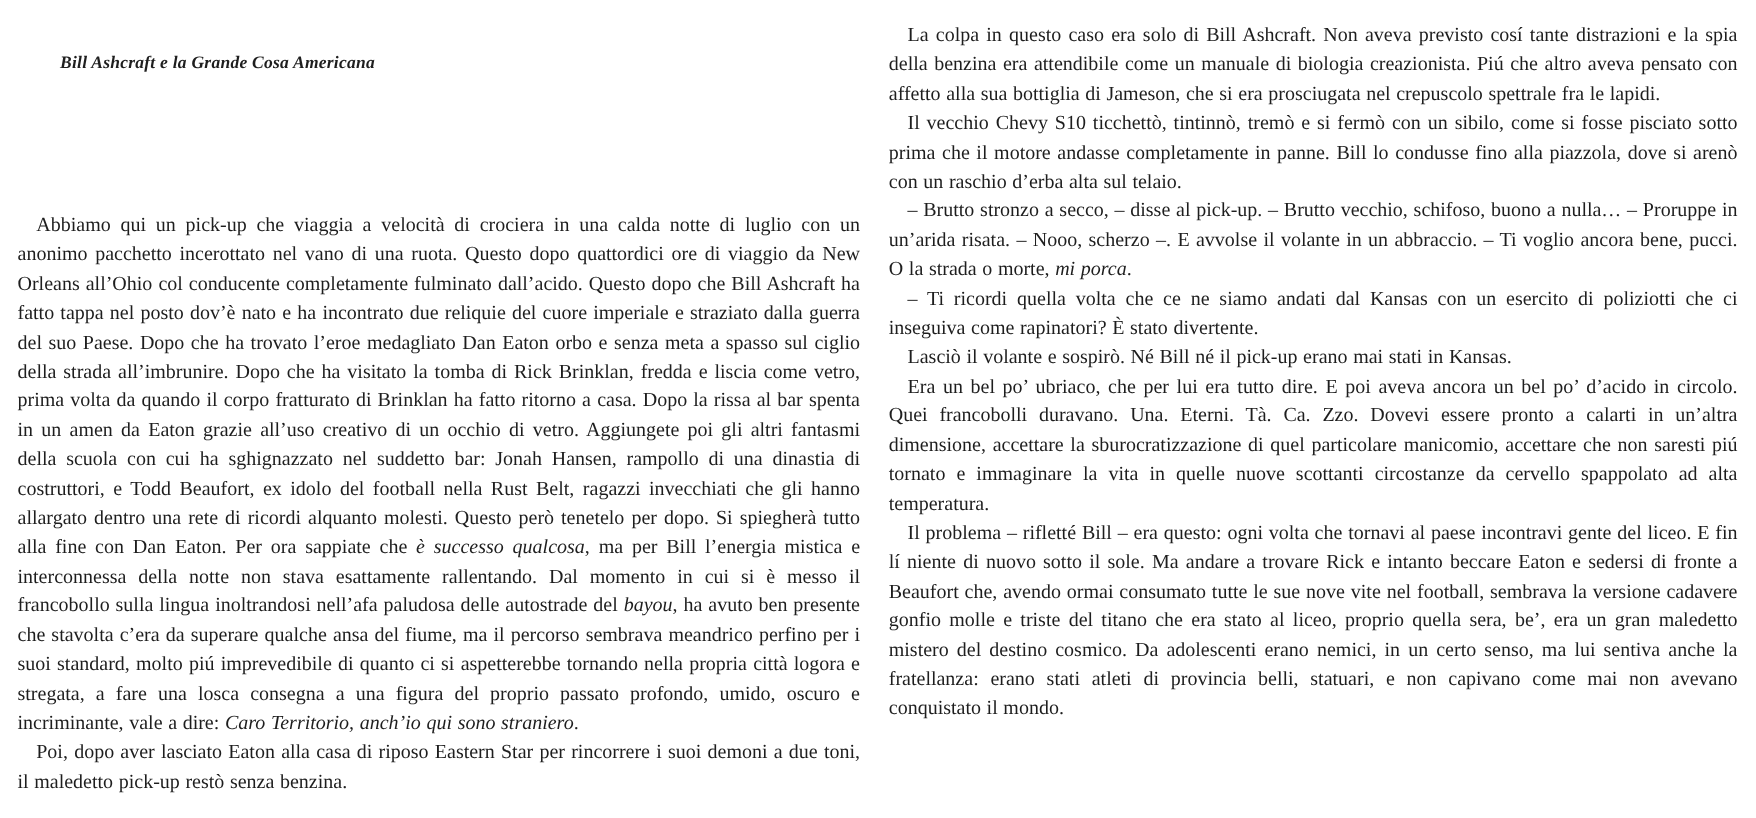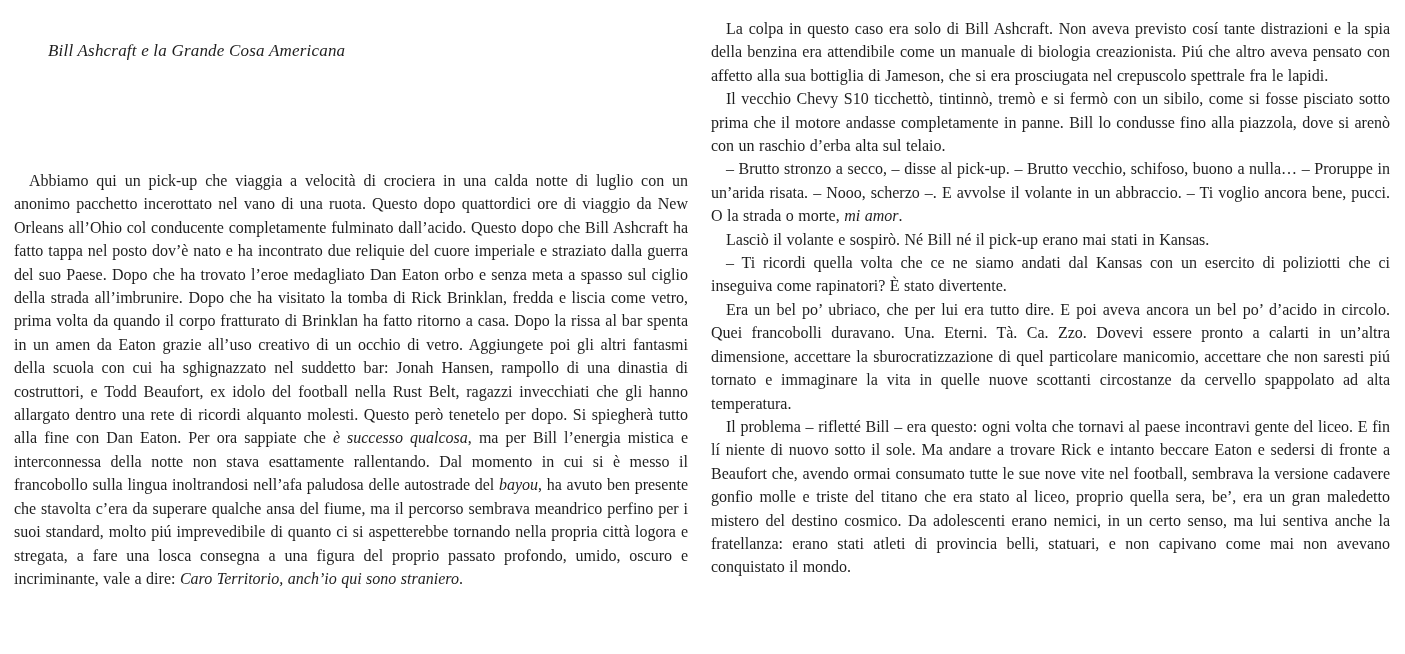--- a/index.html
+++ b/index.html
@@ -29,22 +29,22 @@
   .col-left {
     width: 674px;
     padding-top: 41px;
   }
   .col-right {
     width: 679px;
     padding-top: 17px;
   }
   .chapter-title {
     margin: 0 0 0 34px;
-    font-size: 17px;
-    font-weight: normal;
+    font-size: 14px;
+    font-weight: bold;
     font-style: italic;
     letter-spacing: 0.2px;
     line-height: 20px;
   }
   .col-left .paragraphs {
     margin-top: 108px;
   }
   p.para {
     margin: 0;
     text-align: justify;
@@ -58,26 +58,27 @@
   }
 </style>
 </head>
 <body>
 
 <div class="page">
   <div class="col col-left">
     <h1 class="chapter-title">Bill Ashcraft e la Grande Cosa Americana</h1>
     <div class="paragraphs">
         <p class="para"><span class="">Abbiamo qui un pick-up che viaggia a velocità di crociera in una calda notte di luglio con un anonimo pacchetto incerottato nel vano di una ruota. Questo dopo quattordici ore di viaggio da New Orleans all’Ohio col conducente completamente fulminato dall’acido. Questo dopo che Bill Ashcraft ha fatto tappa nel posto dov’è nato e ha incontrato due reliquie del cuore imperiale e straziato dalla guerra del suo Paese. Dopo che ha trovato l’eroe medagliato Dan Eaton orbo e senza meta a spasso sul ciglio della strada all’imbrunire. Dopo che ha visitato la tomba di Rick Brinklan, fredda e liscia come vetro, prima volta da quando il corpo fratturato di Brinklan ha fatto ritorno a casa. Dopo la rissa al bar spenta in un amen da Eaton grazie all’uso creativo di un occhio di vetro. Aggiungete poi gli altri fantasmi della scuola con cui ha sghignazzato nel suddetto bar: Jonah Hansen, rampollo di una dinastia di costruttori, e Todd Beaufort, ex idolo del football nella Rust Belt, ragazzi invecchiati che gli hanno allargato dentro una rete di ricordi alquanto molesti. Questo però tenetelo per dopo. Si spiegherà tutto alla fine con Dan Eaton. Per ora sappiate che </span><span class="italic">è successo qualcosa</span><span class="">, ma per Bill l’energia mistica e interconnessa della notte non stava esattamente rallentando. Dal momento in cui si è messo il francobollo sulla lingua inoltrandosi nell’afa paludosa delle autostrade del </span><span class="italic">bayou</span><span class="">, ha avuto ben presente che stavolta c’era da superare qualche ansa del fiume, ma il percorso sembrava meandrico perfino per i suoi standard, molto piú imprevedibile di quanto ci si aspetterebbe tornando nella propria città logora e stregata, a fare una losca consegna a una figura del proprio passato profondo, umido, oscuro e incriminante, vale a dire: </span><span class="italic">Caro Territorio, anch’io qui sono straniero</span><span class="">.</span></p>
+        <p class="para"><span class="">Poi, dopo aver lasciato Eaton alla casa di riposo Eastern Star per rincorrere i suoi demoni a due toni, il maledetto pick-up restò senza benzina.</span></p>
       </div>
   </div>
   <div class="col col-right">
     <div class="paragraphs">
         <p class="para"><span class="">La colpa in questo caso era solo di Bill Ashcraft. Non aveva previsto cosí tante distrazioni e la spia della benzina era attendibile come un manuale di biologia creazionista. Piú che altro aveva pensato con affetto alla sua bottiglia di Jameson, che si era prosciugata nel crepuscolo spettrale fra le lapidi.</span></p>
         <p class="para"><span class="">Il vecchio Chevy S10 ticchettò, tintinnò, tremò e si fermò con un sibilo, come si fosse pisciato sotto prima che il motore andasse completamente in panne. Bill lo condusse fino alla piazzola, dove si arenò con un raschio d’erba alta sul telaio.</span></p>
-        <p class="para"><span class="">– Brutto stronzo a secco, – disse al pick-up. – Brutto vecchio, schifoso, buono a nulla… – Proruppe in un’arida risata. – Nooo, scherzo –. E avvolse il volante in un abbraccio. – Ti voglio ancora bene, pucci. O la strada o morte, </span><span class="italic">mi amor</span><span class="">.</span></p>
+        <p class="para"><span class="">– Brutto stronzo a secco, – disse al pick-up. – Brutto vecchio, schifoso, buono a nulla… – Proruppe in un’arida risata. – Nooo, scherzo –. E avvolse il volante in un abbraccio. – Ti voglio ancora bene, pucci. O la strada o morte, </span><span class="italic">mi porca</span><span class="">.</span></p>
+        <p class="para"><span class="">– Ti ricordi quella volta che ce ne siamo andati dal Kansas con un esercito di poliziotti che ci inseguiva come rapinatori? È stato divertente.</span></p>
         <p class="para"><span class="">Lasciò il volante e sospirò. Né Bill né il pick-up erano mai stati in Kansas.</span></p>
-        <p class="para"><span class="">– Ti ricordi quella volta che ce ne siamo andati dal Kansas con un esercito di poliziotti che ci inseguiva come rapinatori? È stato divertente.</span></p>
         <p class="para"><span class="">Era un bel po’ ubriaco, che per lui era tutto dire. E poi aveva ancora un bel po’ d’acido in circolo. Quei francobolli duravano. Una. Eterni. Tà. Ca. Zzo. Dovevi essere pronto a calarti in un’altra dimensione, accettare la sburocratizzazione di quel particolare manicomio, accettare che non saresti piú tornato e immaginare la vita in quelle nuove scottanti circostanze da cervello spappolato ad alta temperatura.</span></p>
         <p class="para"><span class="">Il problema – rifletté Bill – era questo: ogni volta che tornavi al paese incontravi gente del liceo. E fin lí niente di nuovo sotto il sole. Ma andare a trovare Rick e intanto beccare Eaton e sedersi di fronte a Beaufort che, avendo ormai consumato tutte le sue nove vite nel football, sembrava la versione cadavere gonfio molle e triste del titano che era stato al liceo, proprio quella sera, be’, era un gran maledetto mistero del destino cosmico. Da adolescenti erano nemici, in un certo senso, ma lui sentiva anche la fratellanza: erano stati atleti di provincia belli, statuari, e non capivano come mai non avevano conquistato il mondo.</span></p>
       </div>
   </div>
 </div>
 
 </body></html>

